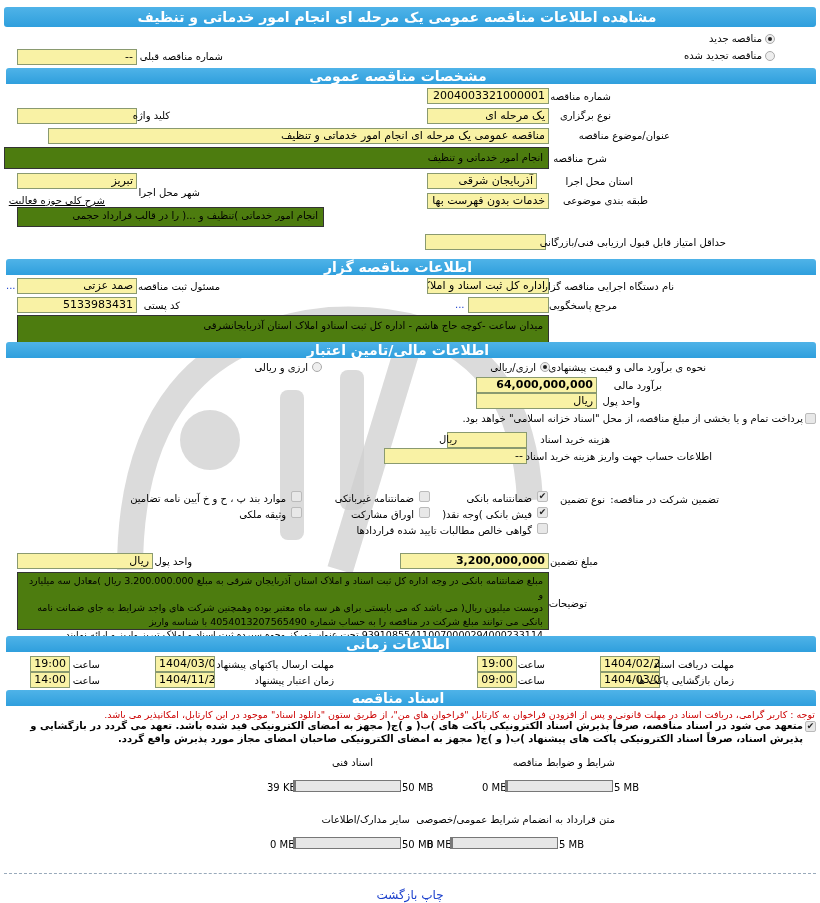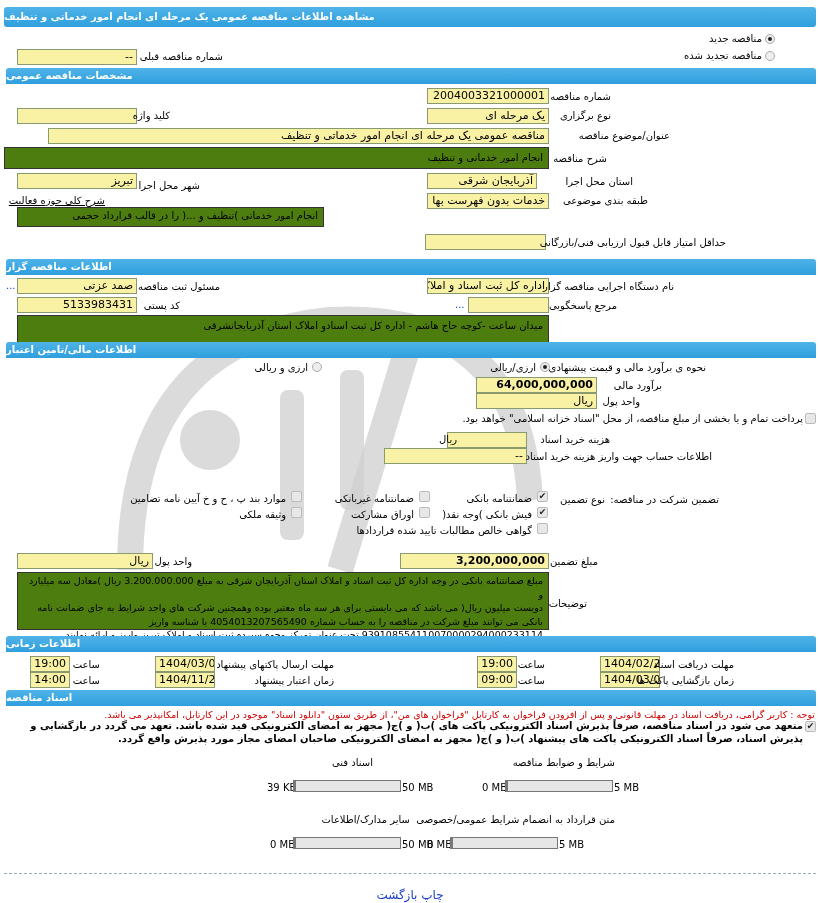--- a/index.html
+++ b/index.html
@@ -7,21 +7,21 @@
   body {
     width: 820px; height: 903px; position: relative; overflow: hidden;
     background: #ffffff; font-family: "DejaVu Sans", sans-serif; font-size: 10px; color: #000;
   }
   .abs { position: absolute; }
   .rtl { direction: rtl; }
   .bar {
     position: absolute; left: 6px; right: 4px; height: 16px;
     background: linear-gradient(#4fb3e8, #2f9fdd);
     border-radius: 3px 3px 0 0; color: #fff; font-weight: bold;
-    font-size: 10px; line-height: 16px; padding-right: 26px; direction: rtl; text-align: left;
+    font-size: 14px; line-height: 16px; padding-right: 26px; direction: rtl; text-align: center;
   }
   .bar.top { left: 4px; top: 7px; height: 20px; line-height: 20px; border-radius: 3px; }
   .lbl { position: absolute; direction: rtl; white-space: nowrap; font-size: 10px; }
   .fld {
     position: absolute; height: 16px; background: #f9f2a5; border: 1px solid #8a9a70;
     direction: rtl; text-align: right; padding: 0 3px; line-height: 14px; font-size: 11px;
     white-space: nowrap; overflow: hidden;
   }
   .fld.ltr { direction: ltr; text-align: right; }
   .box {
@@ -85,21 +85,21 @@
 <div class="fld" style="left:48px;top:128px;width:501px;">مناقصه عمومی یک مرحله ای انجام امور خدماتی و تنظیف</div>
 <div class="lbl" style="right:150px;top:130px;">عنوان/موضوع مناقصه</div>
 
 <div class="box" style="left:4px;top:147px;width:545px;height:22px;line-height:18px;">انجام امور خدماتی و تنظیف</div>
 <div class="lbl" style="right:213px;top:153px;">شرح مناقصه</div>
 
 <div class="fld" style="left:427px;top:173px;width:110px;">آذربایجان شرقی</div>
 <div class="lbl" style="right:187px;top:176px;">استان محل اجرا</div>
 
 <div class="fld" style="left:17px;top:173px;width:120px;">تبریز</div>
-<div class="lbl" style="right:620px;top:180px;margin-left:29px;">شهر محل اجرا</div>
+<div class="lbl" style="right:620px;top:187px;margin-left:29px;">شهر محل اجرا</div>
 
 <div class="fld" style="left:427px;top:193px;width:122px;">خدمات بدون فهرست بها</div>
 <div class="lbl" style="right:172px;top:195px;">طبقه بندی موضوعی</div>
 
 <div class="lbl" style="right:715px;top:195px;text-decoration:underline;">شرح کلی حوزه فعالیت</div>
 <div class="box" style="left:17px;top:207px;width:307px;height:20px;">انجام امور خدماتی )تنظیف و ...( را در قالب قرارداد حجمی</div>
 
 <div class="fld" style="left:425px;top:234px;width:121px;"></div>
 <div class="lbl" style="right:94px;top:237px;">حداقل امتیاز قابل قبول ارزیابی فنی/بازرگانی</div>
 

